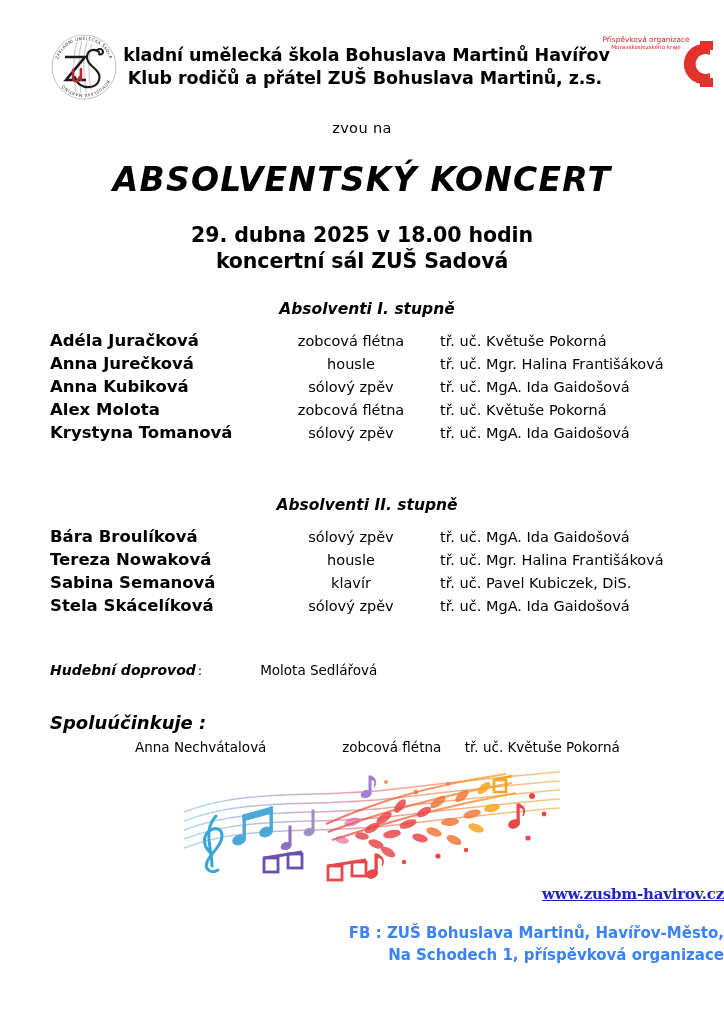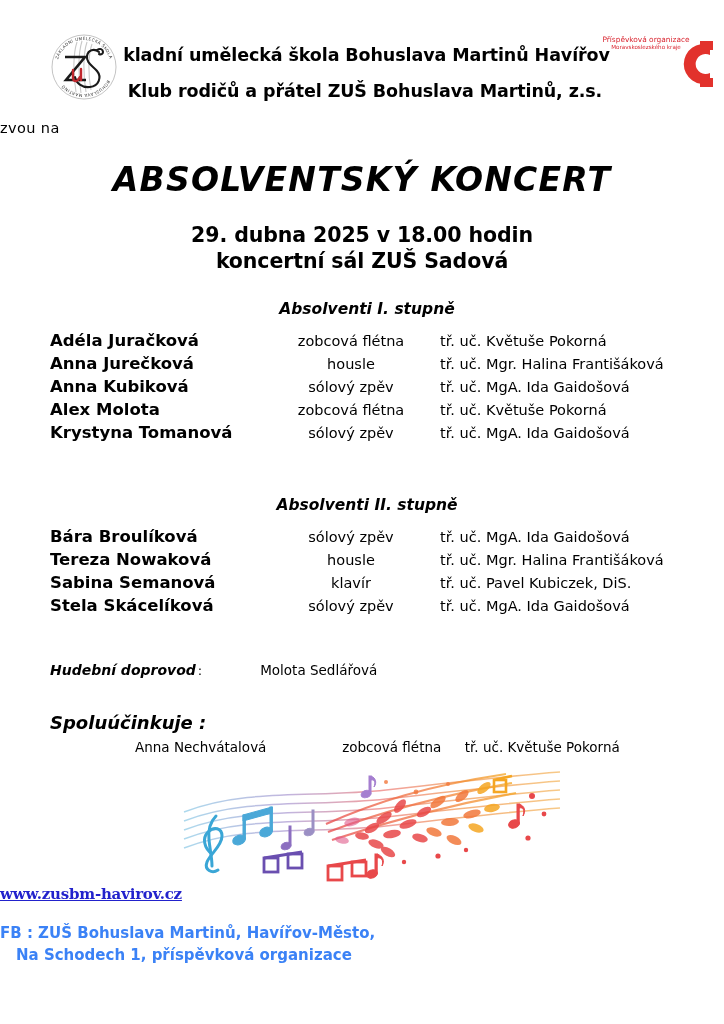--- a/index.html
+++ b/index.html
@@ -49,21 +49,21 @@
   }
   .header-line1, .header-line2 {
     font-family: "DejaVu Sans", "Liberation Sans", sans-serif;
     font-weight: bold;
     font-size: 17.5px;
     line-height: 23px;
     letter-spacing: -0.1px;
     white-space: nowrap;
   }
   .header-line1 { padding-left: 9px; }
-  .header-line2 { padding-left: 6px; margin-top: 13px; }
+  .header-line2 { padding-left: 6px; }
 
   .region-logo {
     position: absolute;
     right: 8px;
     top: 33px;
     width: 116px;
     height: 56px;
   }
   .region-logo .rl-text {
     position: absolute;
@@ -86,20 +86,21 @@
     right: 0;
     top: 6px;
   }
 
   
   .invite {
     position: absolute;
     top: 120px;
     left: 0;
     width: 724px;
+    text-align: center;
     font-size: 14.5px;
     letter-spacing: 0.4px;
   }
 
   .main-title {
     position: absolute;
     top: 160px;
     left: 0;
     width: 724px;
     text-align: center;
@@ -233,21 +234,21 @@
     height: 125px;
   }
   .decoration svg { display: block; }
 
   
   .footer {
     position: absolute;
     left: 0;
     top: 884px;
     width: 724px;
-    text-align: left;
+    text-align: right;
   }
   .site-url {
     font-family: "DejaVu Serif", "Liberation Serif", serif;
     font-weight: bold;
     font-size: 15px;
     color: #2222cc;
     text-decoration: underline;
     letter-spacing: -0.2px;
     display: inline-block;
   }

